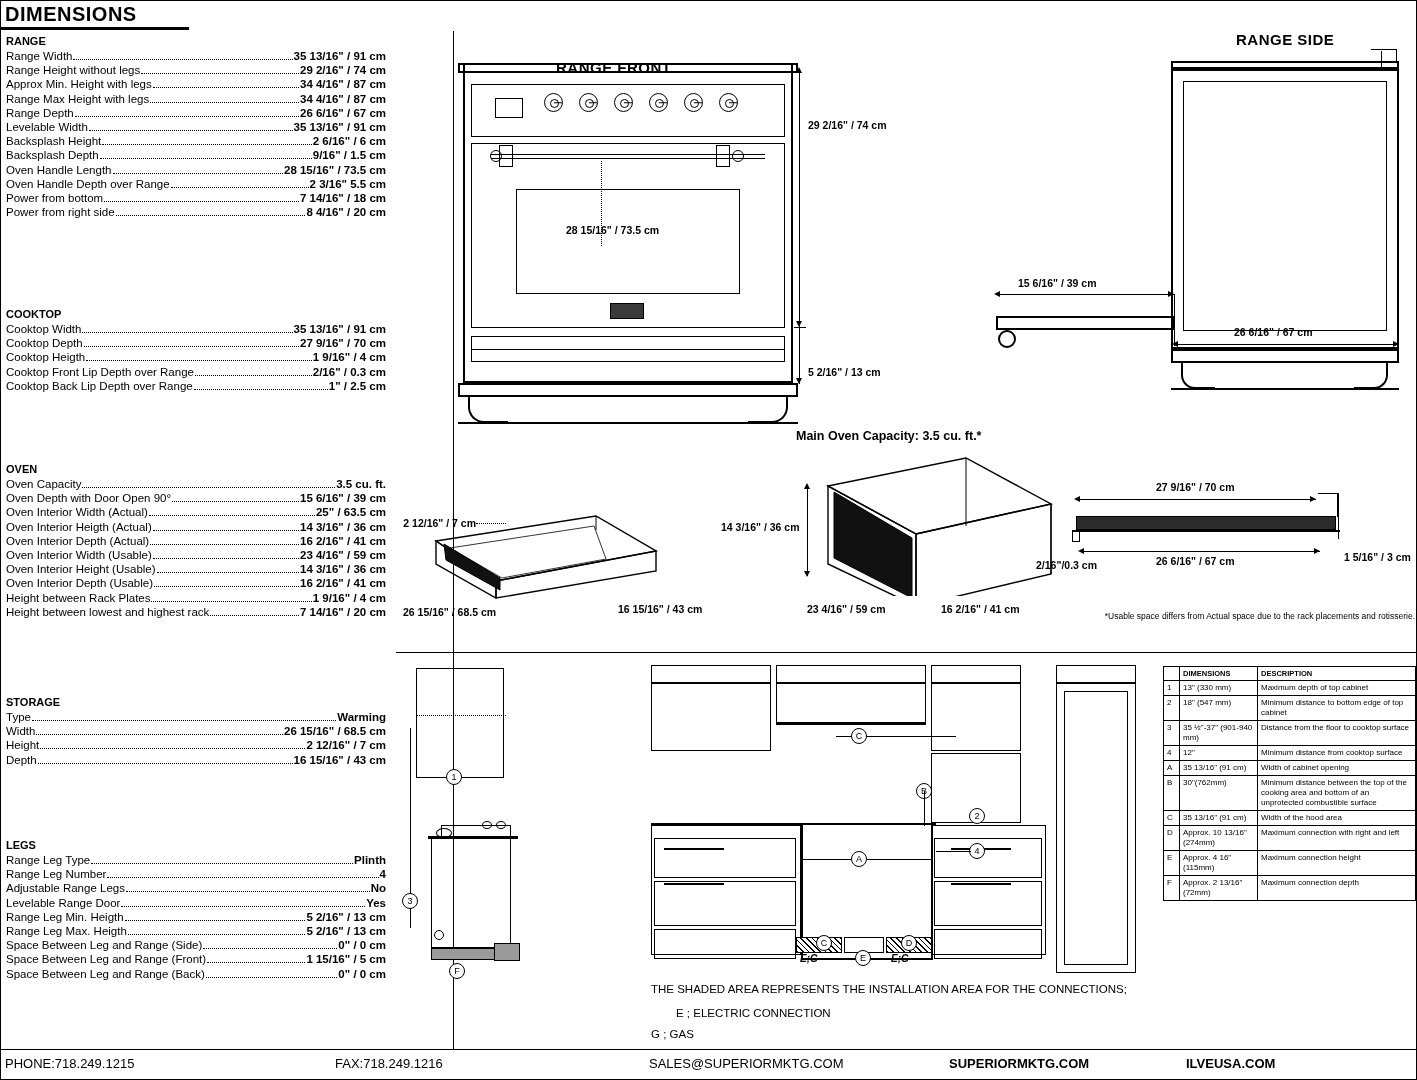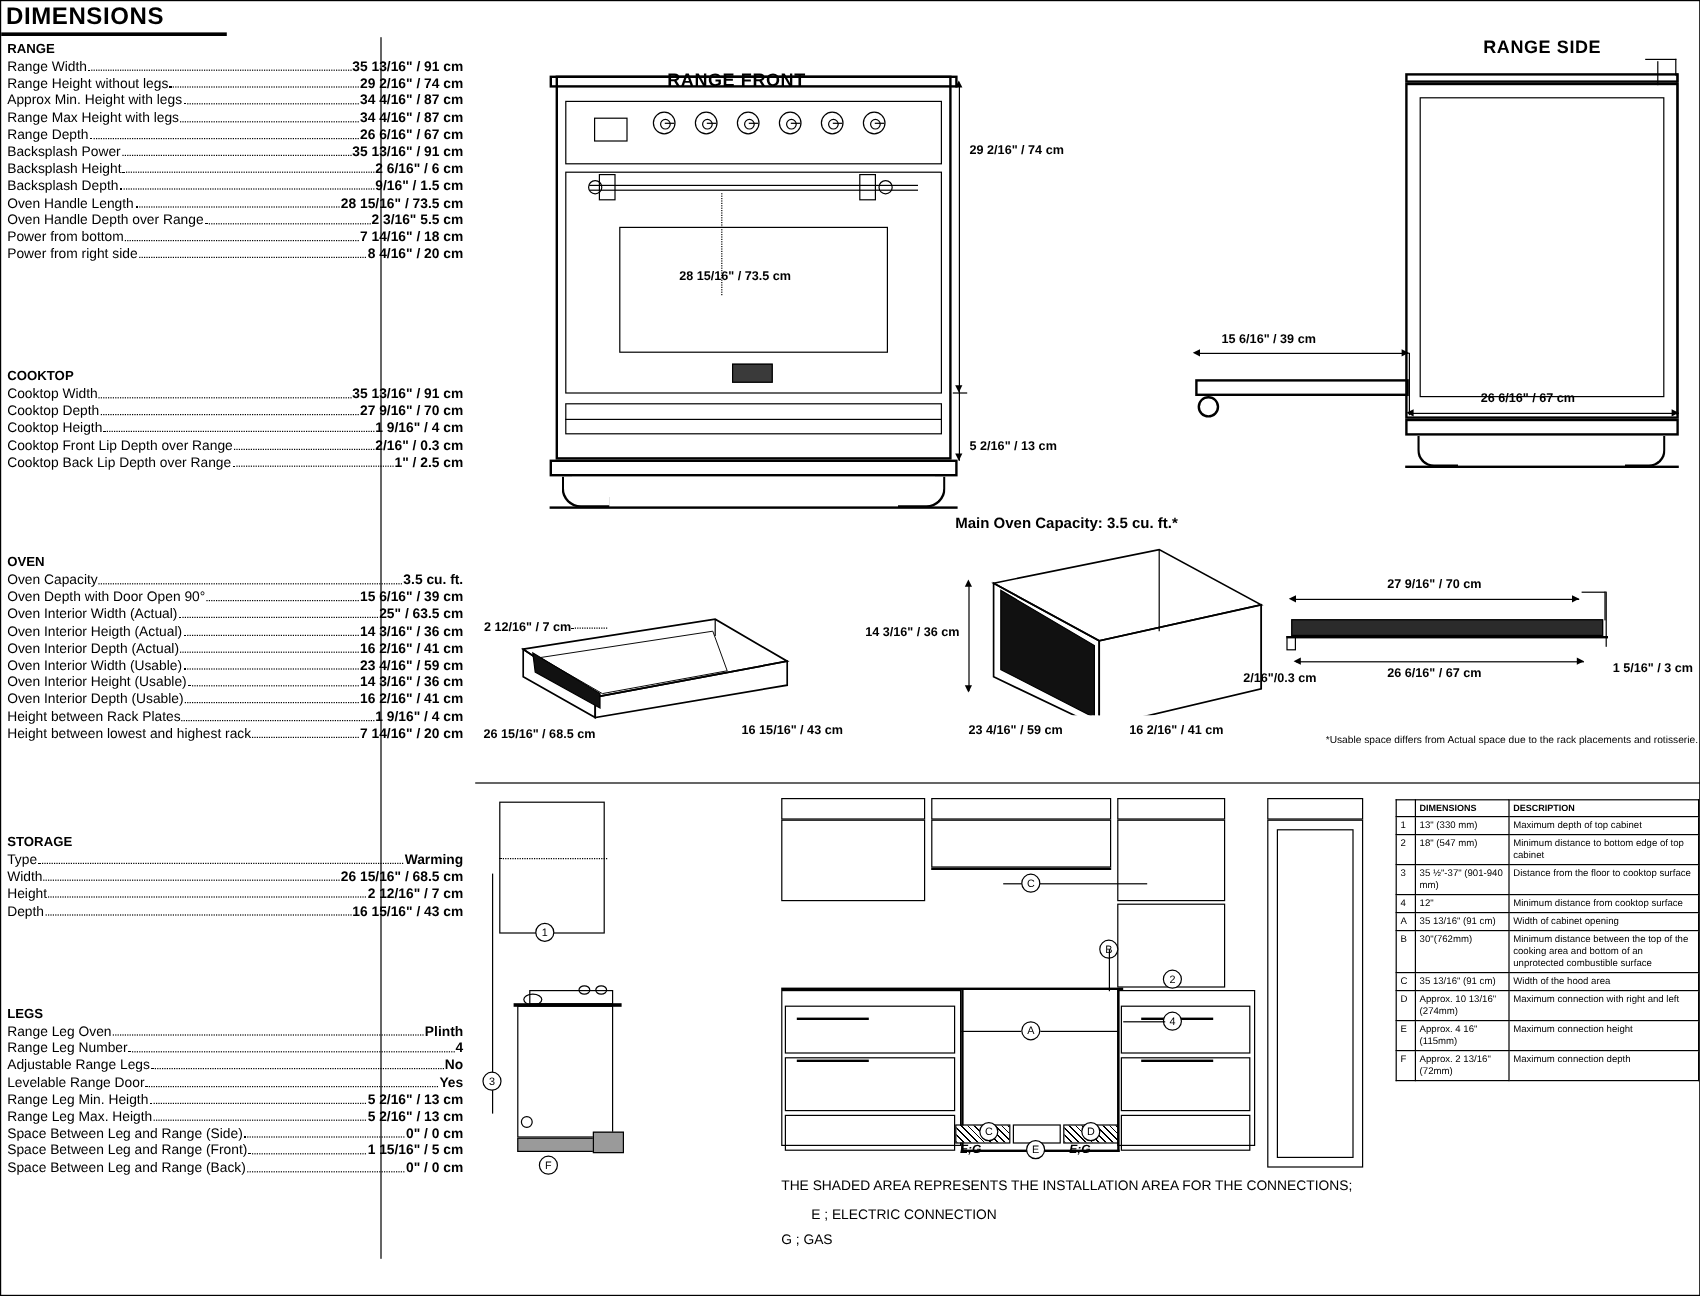--- a/index.html
+++ b/index.html
@@ -15,21 +15,21 @@
   .page { position:relative; width:1417px; height:1080px; border:1px solid #000; }
 
   
   .title {
     position:absolute; left:4px; top:2px;
     font-size:20px; font-weight:bold; letter-spacing:0.5px;
   }
   .title-rule { position:absolute; left:0; top:26px; width:188px; height:3px; background:#000; }
 
   
-  .left-col { position:absolute; left:0; top:30px; width:317px; height:1018px; border-right:1.5px solid #000; }
+  .left-col { position:absolute; left:0; top:30px; width:453px; height:1018px; border-right:1.5px solid #000; }
   .spec-group { position:absolute; left:5px; width:380px; }
   .group-head { font-weight:bold; font-size:11px; margin-bottom:2px; }
   .row { display:flex; align-items:baseline; white-space:nowrap; line-height:14.2px; font-size:11.5px; }
   .row .lbl { flex:0 0 auto; }
   .row .dots { flex:1 1 auto; border-bottom:1px dotted #000; margin:0 1px 3px 1px; height:7px; }
   .row .val { flex:0 0 auto; font-weight:bold; font-size:11.5px; }
 
   
   .right-top { position:absolute; left:395px; top:30px; width:1021px; height:620px; }
   .draw-title { position:absolute; font-weight:bold; font-size:15px; letter-spacing:0.5px; }
@@ -107,21 +107,21 @@
           <span class="lbl">Range Max Height with legs</span>
           <span class="dots"></span>
           <span class="val">34 4/16" / 87 cm</span>
         </div>
       <div class="row">
           <span class="lbl">Range Depth</span>
           <span class="dots"></span>
           <span class="val">26 6/16" / 67 cm</span>
         </div>
       <div class="row">
-          <span class="lbl">Backsplash Power</span>
+          <span class="lbl">Levelable Width</span>
           <span class="dots"></span>
           <span class="val">35 13/16" / 91 cm</span>
         </div>
       <div class="row">
           <span class="lbl">Backsplash Height</span>
           <span class="dots"></span>
           <span class="val">2 6/16" / 6 cm</span>
         </div>
       <div class="row">
           <span class="lbl">Backsplash Depth</span>
@@ -253,21 +253,21 @@
       <div class="row">
           <span class="lbl">Depth</span>
           <span class="dots"></span>
           <span class="val">16 15/16" / 43 cm</span>
         </div>
     </div>
 
     <div class="spec-group" style="top:808px;">
       <div class="group-head">LEGS</div>
       <div class="row">
-          <span class="lbl">Range Leg Oven</span>
+          <span class="lbl">Range Leg Type</span>
           <span class="dots"></span>
           <span class="val">Plinth</span>
         </div>
       <div class="row">
           <span class="lbl">Range Leg Number</span>
           <span class="dots"></span>
           <span class="val">4</span>
         </div>
       <div class="row">
           <span class="lbl">Adjustable Range Legs</span>
@@ -561,14 +561,21 @@
           </tr>
         <tr>
             <td class="c1">F</td>
             <td class="c2">Approx. 2 13/16" (72mm)</td>
             <td>Maximum connection depth</td>
           </tr>
       </tbody>
     </table>
   </div>
 
+  <div class="footer">
+    <span style="left:4px;">PHONE:718.249.1215</span>
+    <span style="left:334px;">FAX:718.249.1216</span>
+    <span style="left:648px;">SALES@SUPERIORMKTG.COM</span>
+    <span style="left:948px; font-weight:bold;">SUPERIORMKTG.COM</span>
+    <span style="left:1185px; font-weight:bold;">ILVEUSA.COM</span>
+  </div>
 
 </div>
 
 </body></html>

